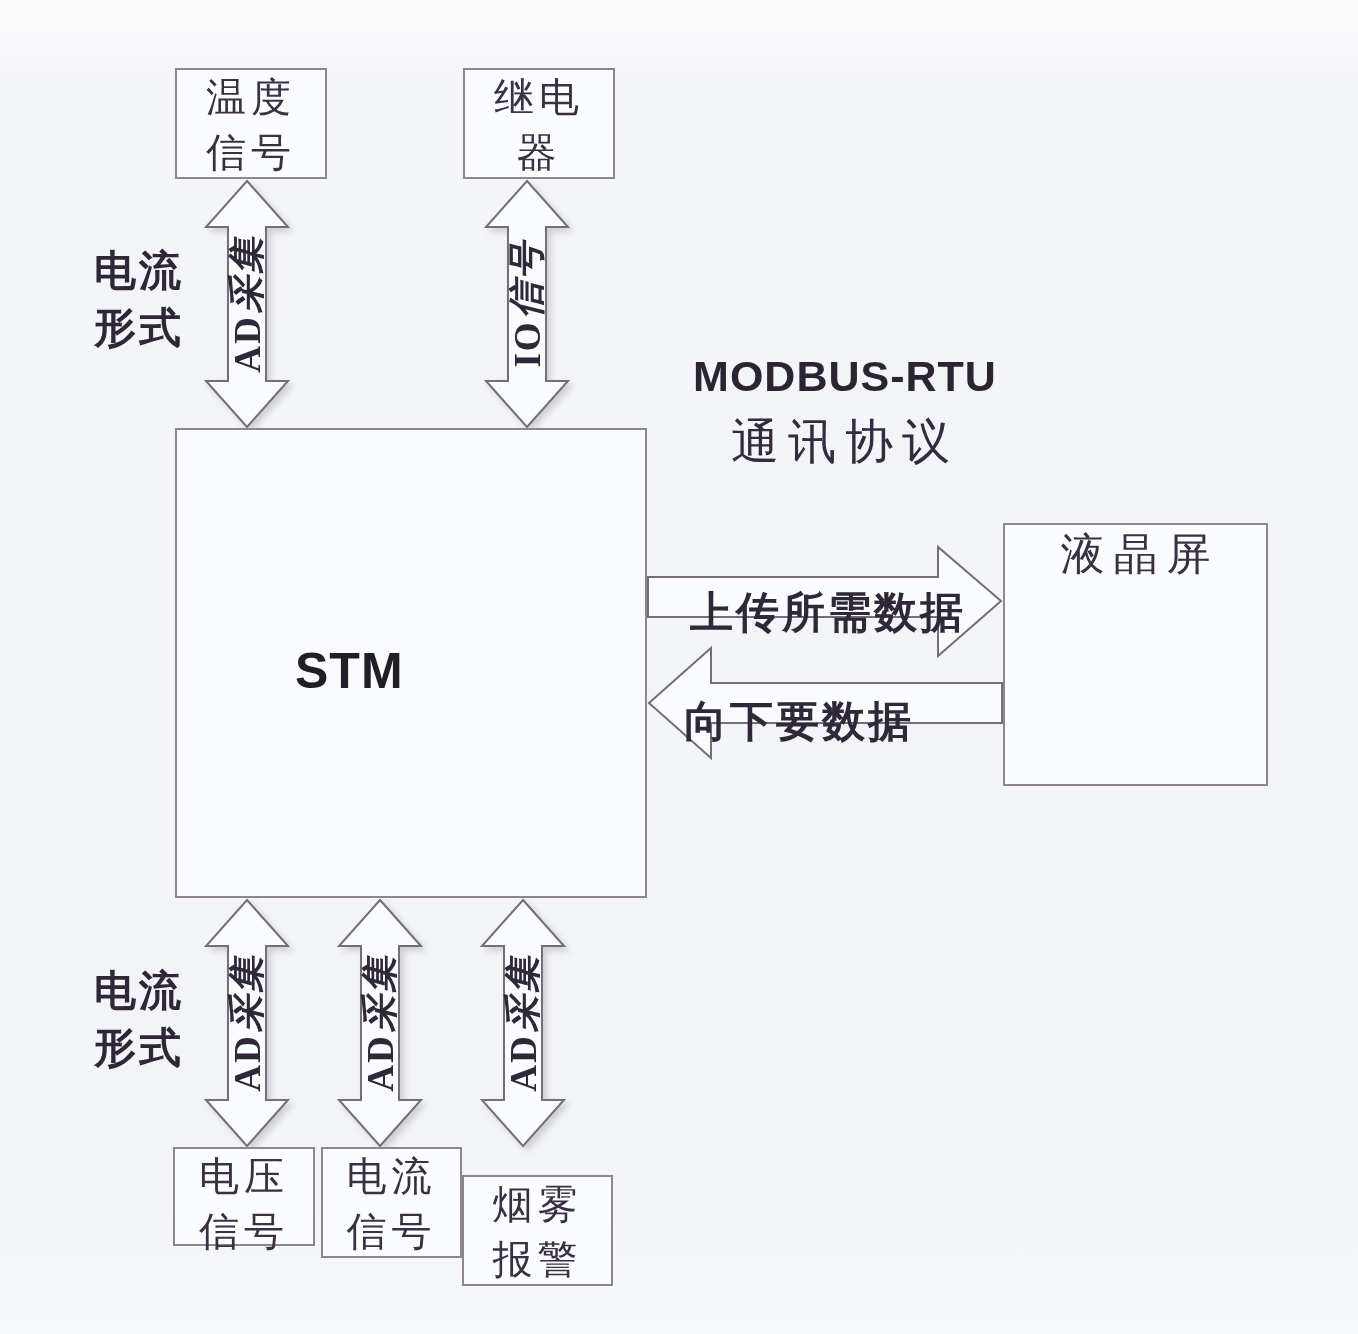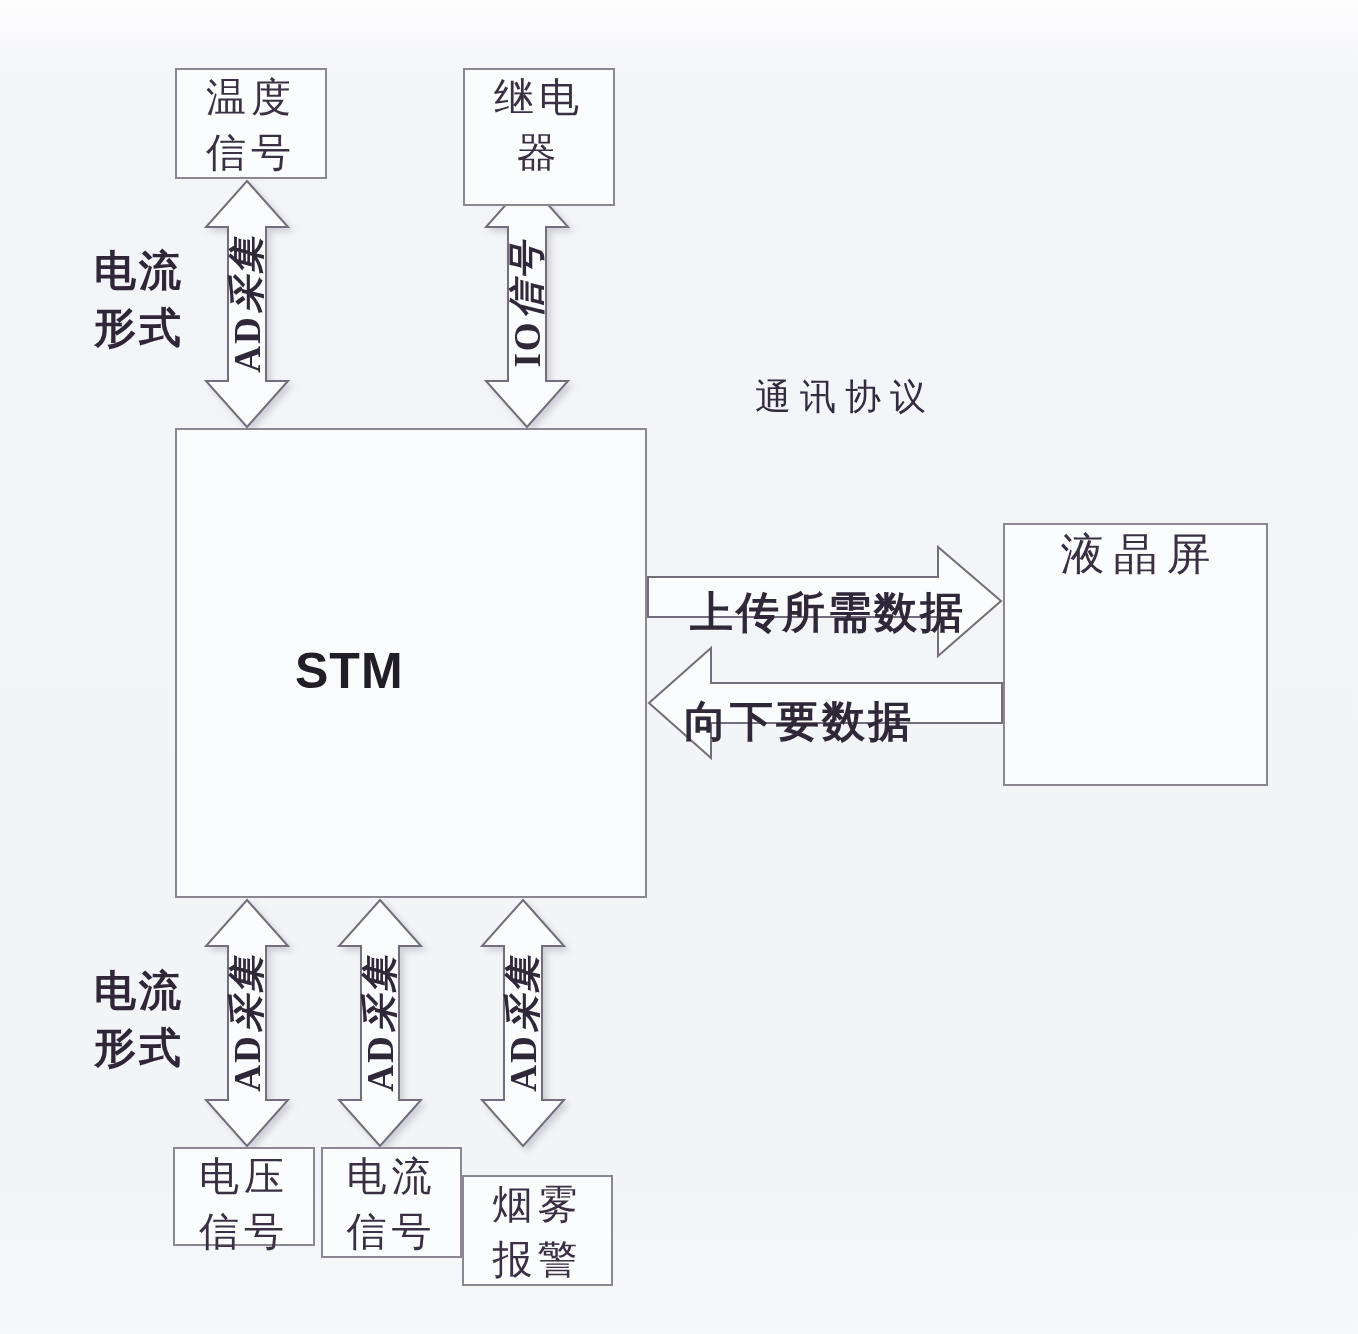--- a/index.html
+++ b/index.html
@@ -11,21 +11,21 @@
   #connector-layer{position:absolute;left:0;top:0;width:1358px;height:1334px;}
   .arrow-poly{fill:#fafbfd;stroke:#736d7c;stroke-width:2;}
   .shadowed{filter:drop-shadow(4px 4px 3px rgba(110,110,128,.28));}
   .box{
     position:absolute;border:2px solid #8b8691;background:#fbfcfe;
     display:flex;justify-content:center;text-align:center;
     color:#3a3044;white-space:pre-line;box-sizing:border-box;
   }
   .box.small{font-size:40px;line-height:55px;letter-spacing:5px;}
   .box-temp{left:175px;top:68px;width:152px;height:111px;}
-  .box-relay{left:463px;top:68px;width:152px;height:138px;}
+  .box-relay{left:463px;top:68px;width:152px;height:111px;}
   .box-stm{left:175px;top:428px;width:472px;height:470px;background:#fafbfd;}
   .stm-label{
     position:absolute;left:118px;top:212px;
     font-family:"Liberation Sans","DejaVu Sans",sans-serif;
     font-size:50px;font-weight:600;color:#221e28;letter-spacing:1px;
   }
   .box-lcd{left:1003px;top:523px;width:265px;height:263px;font-size:44px;letter-spacing:9px;text-indent:9px;}
   .box-voltage{left:173px;top:1147px;width:142px;height:99px;}
   .box-current{left:321px;top:1147px;width:141px;height:111px;}
   .box-smoke{left:462px;top:1147px;width:151px;height:111px;margin-top:28px;}
@@ -36,21 +36,21 @@
   }
   .side-label.top{top:243px;}
   .side-label.bottom{top:963px;}
   .protocol{
     position:absolute;left:650px;top:352px;width:390px;text-align:center;color:#2b2533;
   }
   .protocol .l1{
     font-family:"Liberation Sans","DejaVu Sans",sans-serif;
     font-size:43px;font-weight:600;letter-spacing:1px;
   }
-  .protocol .l2{font-size:36px;letter-spacing:9px;margin-top:21px;color:#332b3e;}
+  .protocol .l2{font-size:48px;letter-spacing:9px;margin-top:9px;color:#332b3e;}
   .v-arrow-label{
     position:absolute;width:220px;height:44px;
     display:flex;align-items:center;justify-content:center;
     transform:rotate(-90deg);
     font-size:37px;font-weight:bold;color:#2f2839;letter-spacing:2px;white-space:nowrap;
   }
   .v-arrow-label .cjk{font-style:italic;margin-left:2px;}
   .h-arrow-label{
     position:absolute;text-align:center;font-size:43px;font-weight:bold;
     letter-spacing:3px;color:#2f2839;white-space:nowrap;margin-top:12px;
@@ -102,20 +102,21 @@
     <span>烟雾
 报警</span>
   </div>
 
   <div class="side-label top">电流
 形式</div>
   <div class="side-label bottom">电流
 形式</div>
 
   <div class="protocol">
+    <div class="l1">MODBUS-RTU</div>
     <div class="l2">通讯协议</div>
   </div>
 
   <div class="v-arrow-label" style="left:137px;top:282px;">
     <span>AD</span>
       <span class="cjk">采集</span>
   </div>
   <div class="v-arrow-label" style="left:417px;top:282px;">
     <span>IO</span>
       <span class="cjk">信号</span>

